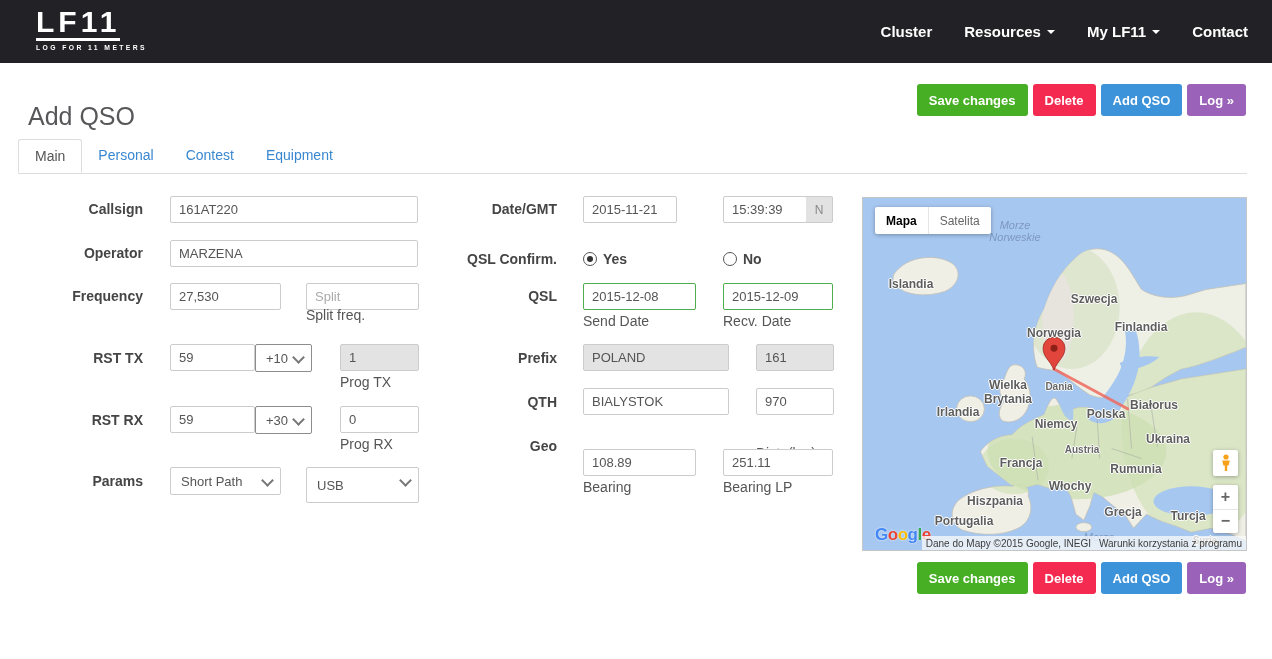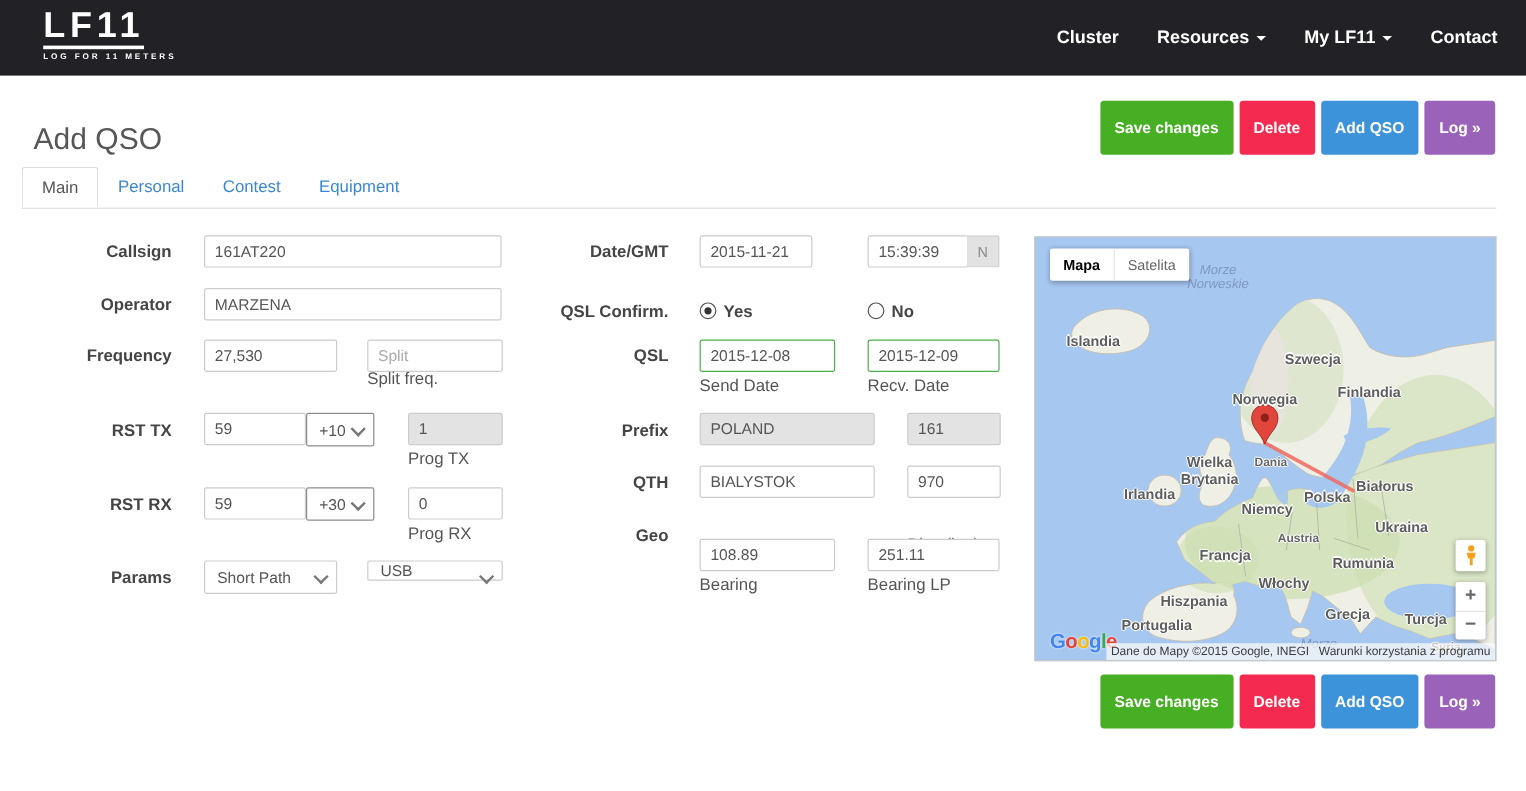--- a/index.html
+++ b/index.html
@@ -11,21 +11,21 @@
   .logo-title{font-size:30px;font-weight:bold;letter-spacing:4px;line-height:30px;}
   .logo-bar{width:84px;height:3px;background:#fff;margin:1px 0 3px;}
   .logo-sub{font-size:6.8px;font-weight:bold;letter-spacing:2.4px;}
   .nav-links{position:absolute;right:24px;top:0;height:63px;display:flex;align-items:center;gap:32px;}
   .nav-item{color:#fff;font-size:15px;font-weight:600;cursor:pointer;display:flex;align-items:center;gap:6px;}
   .caret{width:0;height:0;border-left:4px solid transparent;border-right:4px solid transparent;border-top:4px solid #fff;}
   
   .actions{position:absolute;display:flex;gap:5px;}
   .actions-top{top:84px;right:26px;}
   .actions-bottom{top:562px;right:26px;}
-  .btn{height:45px;padding:0 12px;border:none;border-radius:3px;color:#fff;font-weight:bold;
+  .btn{height:32px;padding:0 12px;border:none;border-radius:3px;color:#fff;font-weight:bold;
     font-size:13px;font-family:inherit;cursor:pointer;}
   .btn-green{background:var(--c-green);} .btn-red{background:var(--c-red);}
   .btn-blue{background:var(--c-blue);} .btn-purple{background:var(--c-purple);}
   
   .page-title{position:absolute;left:28px;top:102px;font-size:25px;color:#57575a;}
   .tabs{position:absolute;left:18px;right:25px;top:139px;height:34px;border-bottom:1px solid #ddd;display:flex;}
   .tab{box-sizing:border-box;height:34px;padding:8px 16px;font-size:14px;color:var(--c-link);cursor:pointer;}
   .tab.active{background:#fff;border:1px solid #ddd;border-bottom:1px solid #fff;border-radius:3px 3px 0 0;color:#555;}
   
   .flabel{position:absolute;height:17px;line-height:17px;font-size:14px;font-weight:bold;color:#454545;text-align:right;}
@@ -78,21 +78,21 @@
   .footer-left{position:absolute;left:120px;top:8px;color:#fff;font-size:12.5px;font-weight:bold;}
   .footer-right{position:absolute;right:97px;top:8px;color:#fff;font-size:12.5px;font-weight:bold;cursor:pointer;}
   
   #inp-callsign{left:170px;top:196px;width:248px;} #inp-operator{left:170px;top:240px;width:248px;}
   #inp-frequency{left:170px;top:283px;width:111px;} #inp-split{left:306px;top:283px;width:113px;}
   #help-split{left:306px;top:307px;}
   #inp-rsttx{left:170px;top:344px;width:85px;} #sel-rsttx{left:255px;top:344px;width:57px;height:28px;}
   #inp-progtx{left:340px;top:344px;width:79px;} #help-progtx{left:340px;top:374px;}
   #inp-rstrx{left:170px;top:406px;width:85px;} #sel-rstrx{left:255px;top:406px;width:57px;height:28px;}
   #inp-progrx{left:340px;top:406px;width:79px;} #help-progrx{left:340px;top:436px;}
-  #sel-path{left:170px;top:467px;width:111px;height:28px;} #sel-mode{left:306px;top:467px;width:113px;height:17px;border-radius:14px;}
+  #sel-path{left:170px;top:467px;width:111px;height:28px;} #sel-mode{left:306px;top:467px;width:113px;height:36px;border-radius:14px;}
   #inp-date{left:583px;top:196px;width:94px;} #inp-time{left:723px;top:196px;width:84px;}
   #addon-n{left:806px;top:196px;width:27px;height:27px;}
   #radio-yes{left:583px;top:251px;} #radio-no{left:723px;top:251px;}
   #inp-send{left:583px;top:283px;width:113px;} #inp-recv{left:723px;top:283px;width:110px;}
   #help-send{left:583px;top:313px;} #help-recv{left:723px;top:313px;}
   #inp-country{left:583px;top:344px;width:146px;} #inp-code{left:756px;top:344px;width:78px;}
   #inp-qth{left:583px;top:388px;width:146px;} #inp-dist{left:756px;top:388px;width:78px;}
   #help-dist{left:756px;top:418px;margin-top:27px;}
   #inp-bearing{left:583px;top:449px;width:113px;} #inp-bearinglp{left:723px;top:449px;width:110px;}
   #help-bearing{left:583px;top:479px;} #help-bearinglp{left:723px;top:479px;}

